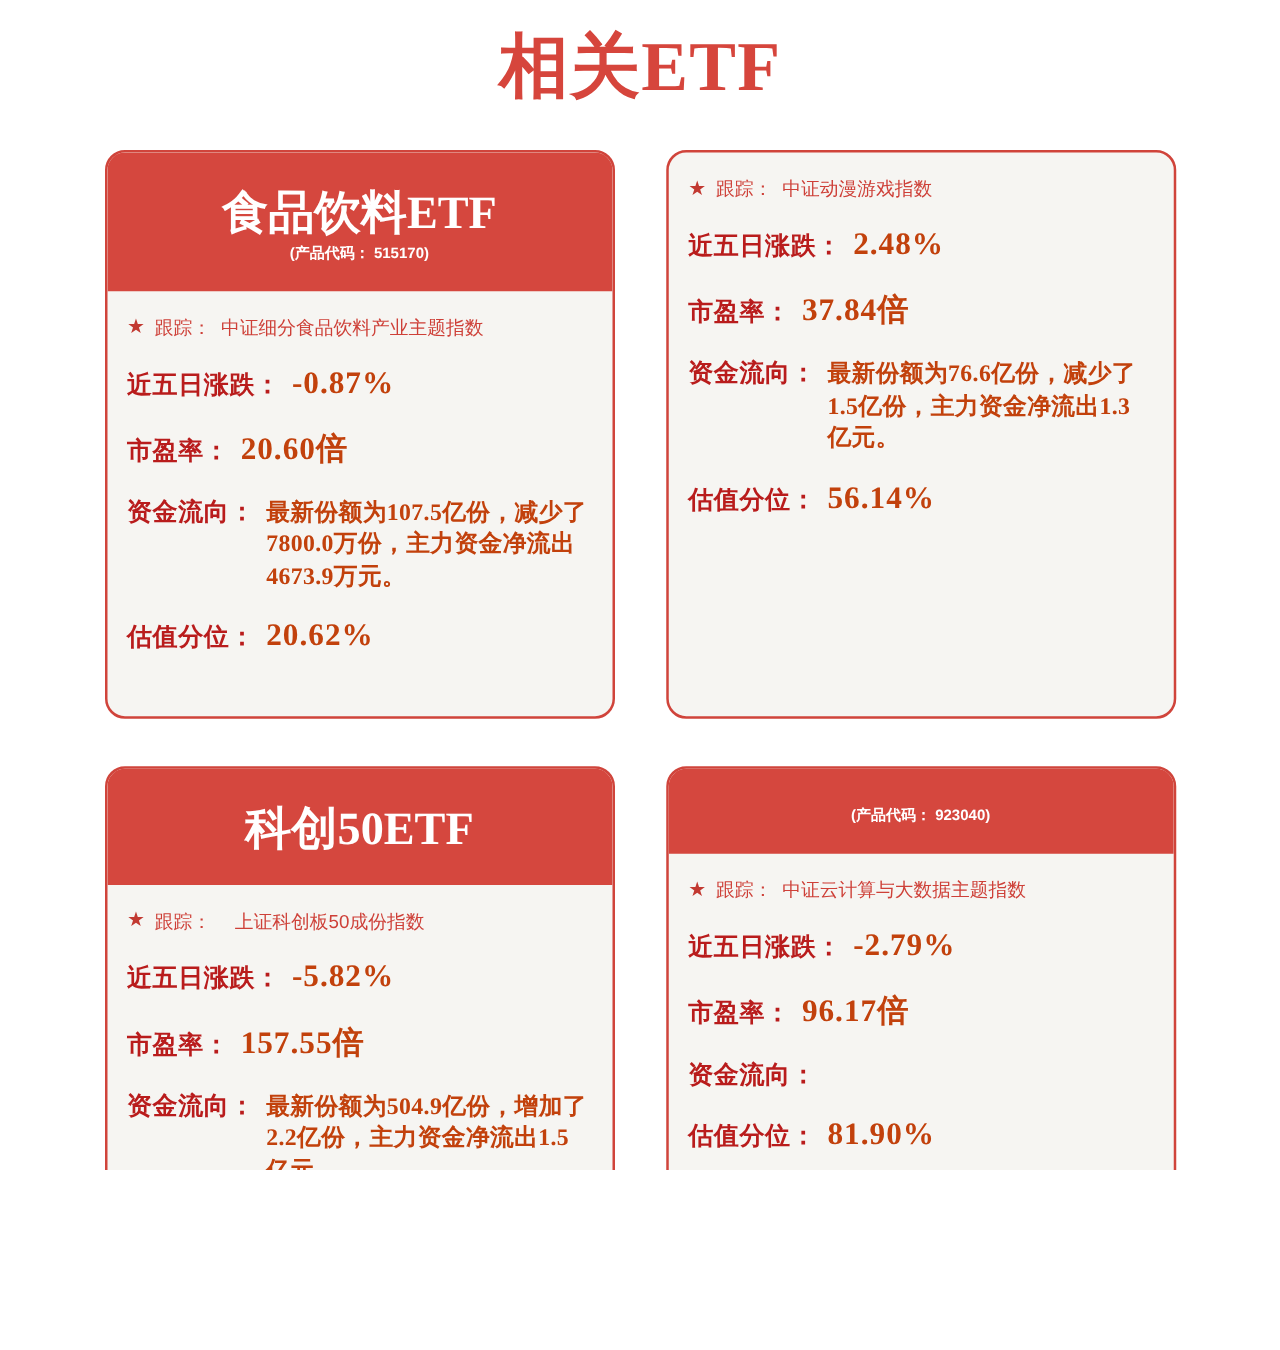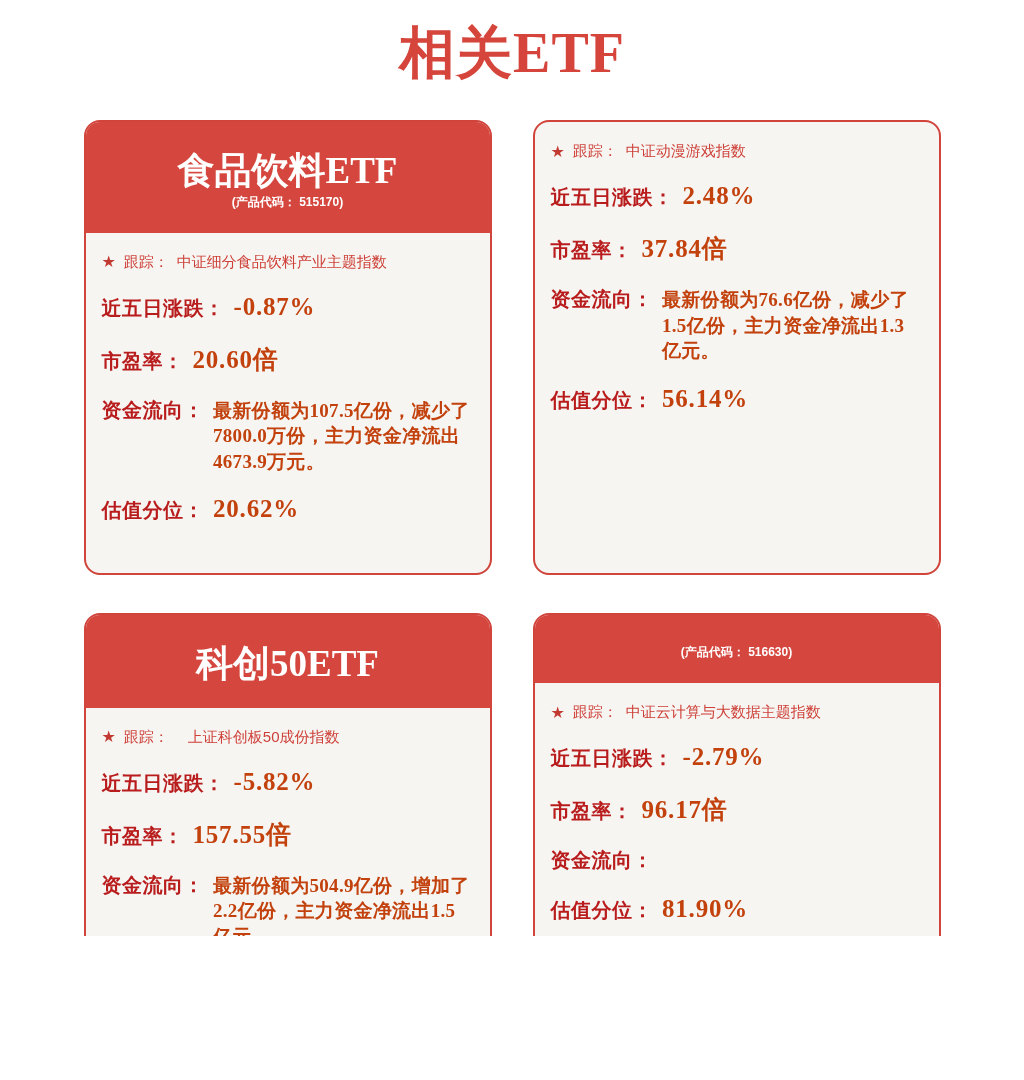--- a/index.html
+++ b/index.html
@@ -188,21 +188,21 @@
         </div>
         <div class="row">
           <span class="row-label">估值分位：</span>
           <span class="row-value">96.41%</span>
         </div>
       </div>
     </div>
 
     <div class="card">
       <div class="card-header">
-        <div class="card-code">(产品代码： 516630)</div>
+        <div class="card-code">(产品代码： 923040)</div>
       </div>
       <div class="card-body">
         <div class="tracking">
           <span class="star">★</span>
           <span>跟踪：</span>
           <span style="margin-left:8px;">中证云计算与大数据主题指数</span>
         </div>
         <div class="row">
           <span class="row-label">近五日涨跌：</span>
           <span class="row-value">-2.79%</span>

